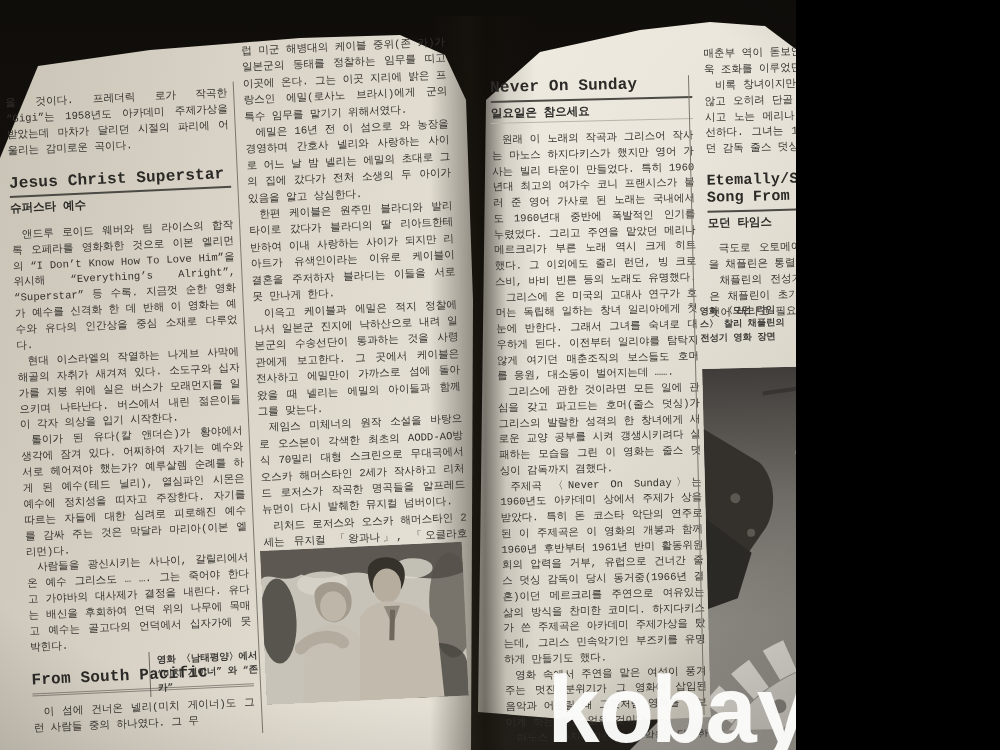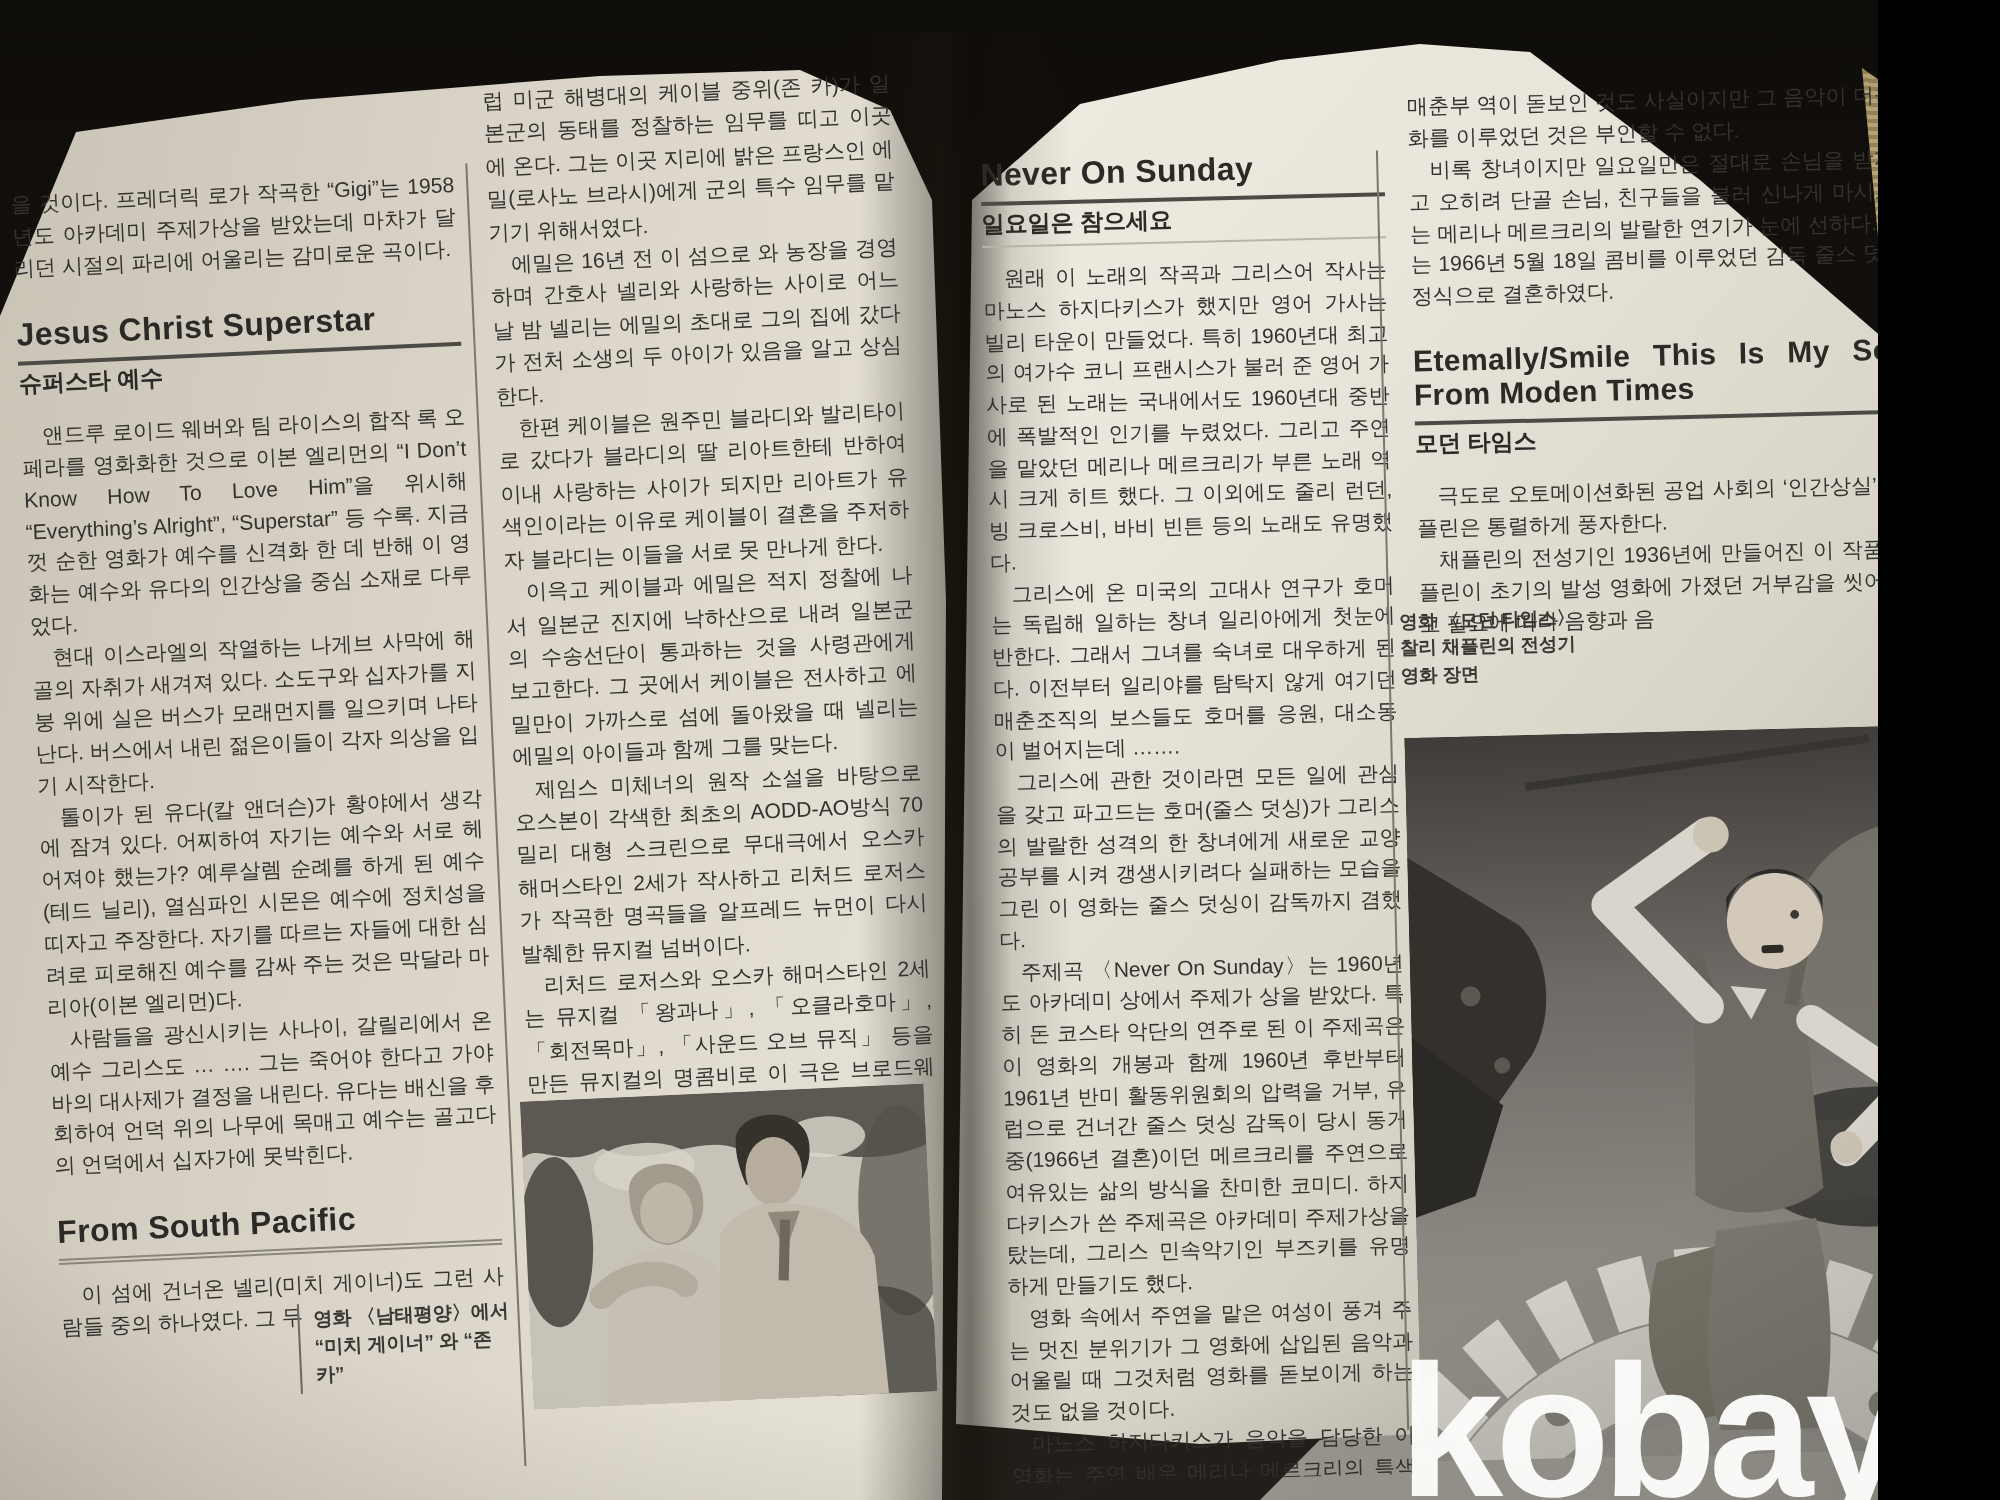--- a/index.html
+++ b/index.html
@@ -1,18 +1,18 @@
 <!DOCTYPE html>
 <html><head>
 <meta charset="utf-8">
 <style>
   html,body{margin:0;padding:0;background:#000;}
-  .scene{position:relative;width:939px;height:750px;overflow:hidden;
+  .scene{position:relative;width:796px;height:750px;overflow:hidden;
          background:linear-gradient(180deg,#0f0d0a 0%,#14110d 30%,#1b1814 70%,#24201b 100%);
-         font-family:Liberation Sans, sans-serif;}
+         font-family:Liberation Mono, monospace;}
   
   .surface{position:absolute;left:630px;top:615px;width:370px;height:135px;
            background:linear-gradient(180deg,#8f8b85 0%,#a19d96 100%);
            clip-path:polygon(8% 78%,100% 10%,100% 100%,0% 100%);}
   
   .fore-edge{position:absolute;left:923px;top:34px;width:80px;height:300px;
              background:repeating-linear-gradient(184deg,#c0ae7f 0 2px,#9c8a58 2px 4px);
              clip-path:polygon(10% 0%,96% 16%,100% 100%,42% 90%);opacity:.95;}
   
   .page{position:absolute;left:0;top:0;width:1000px;height:750px;}

